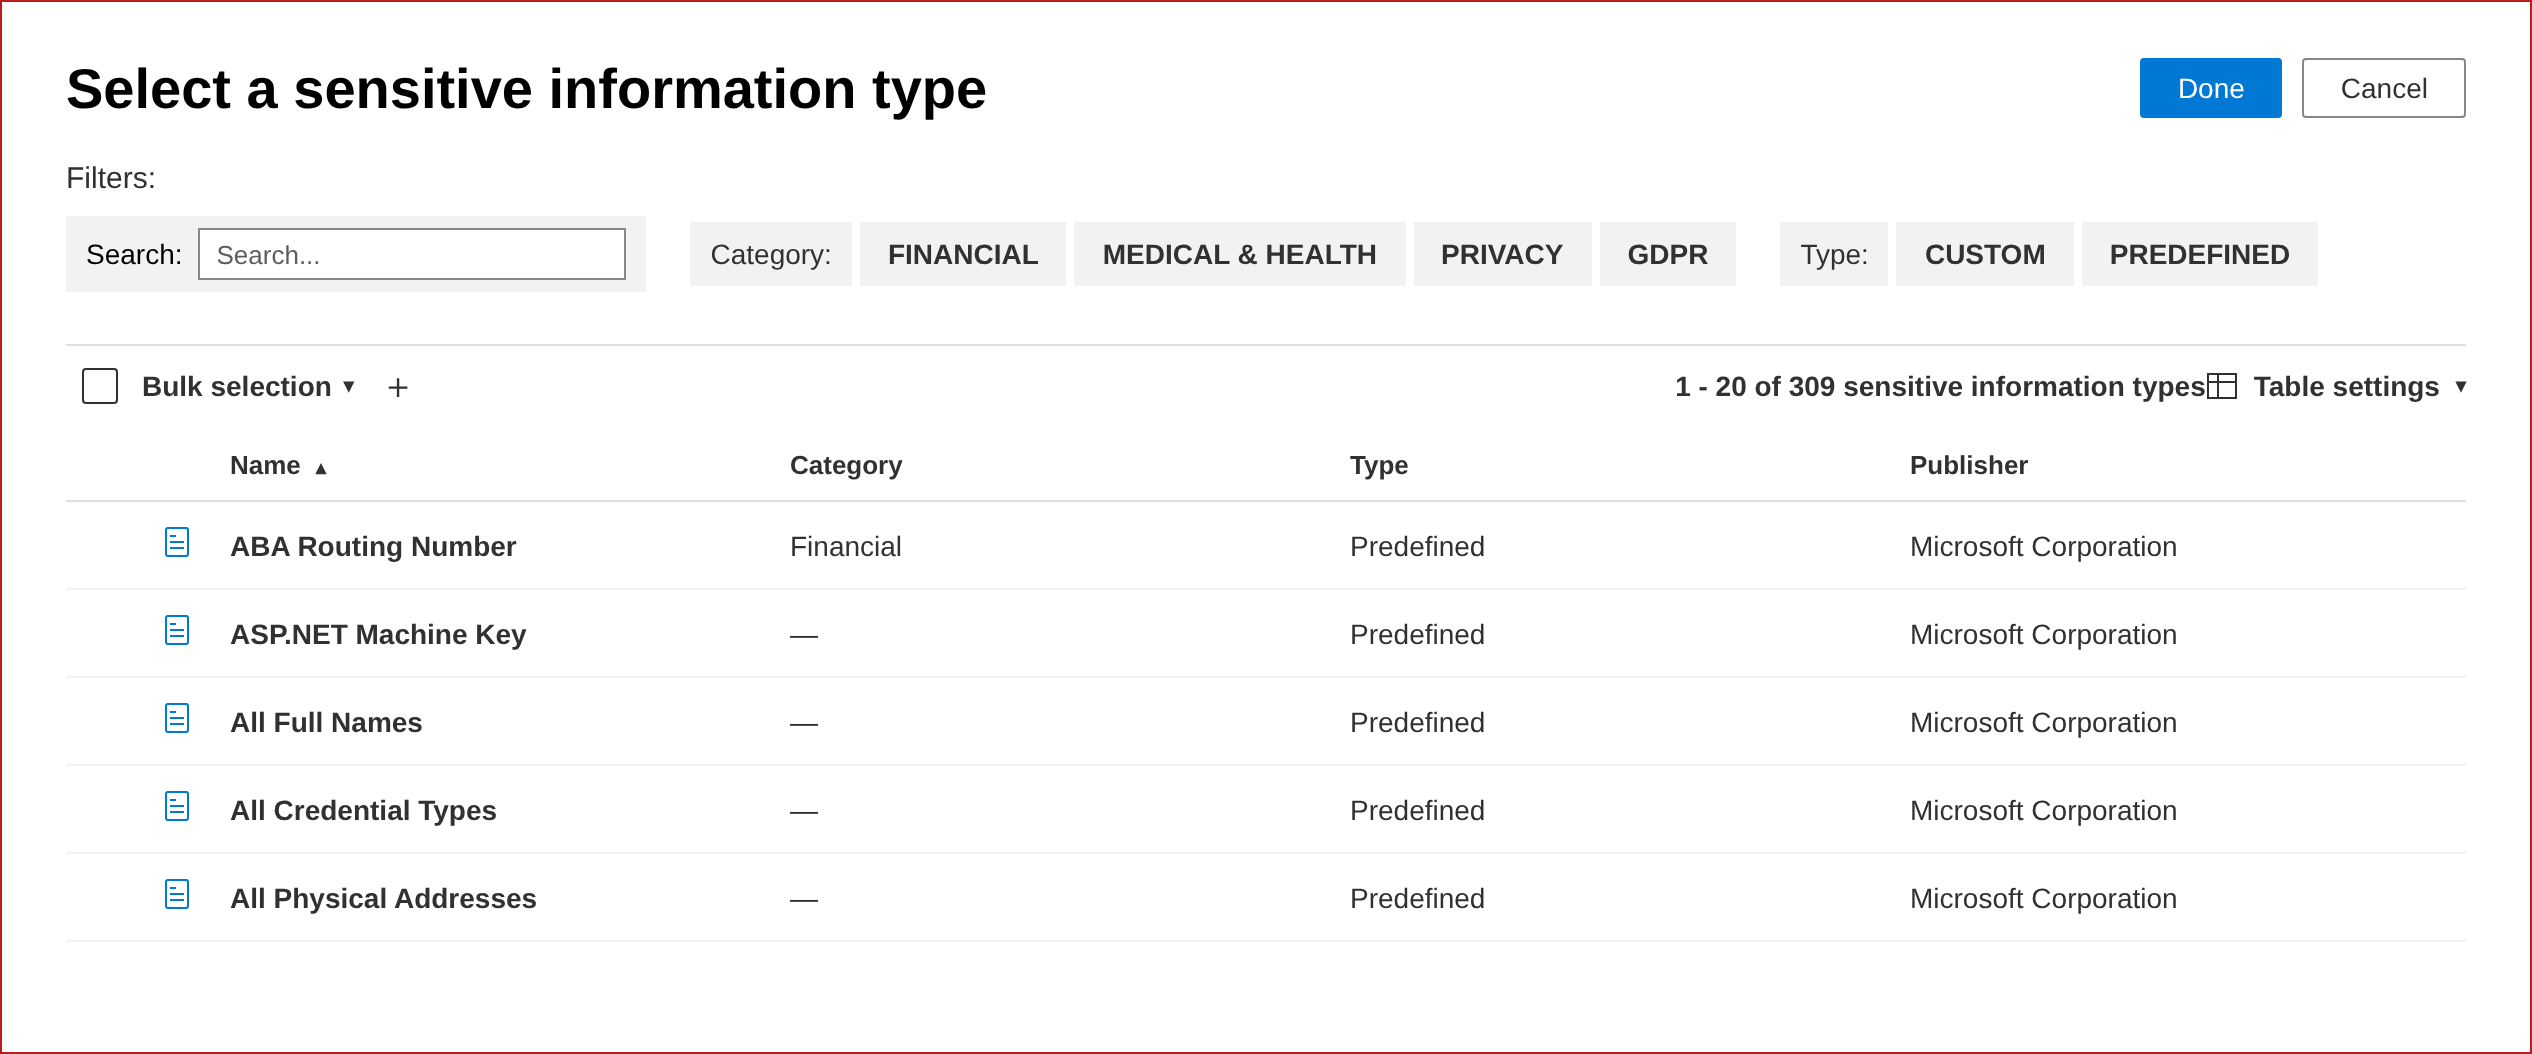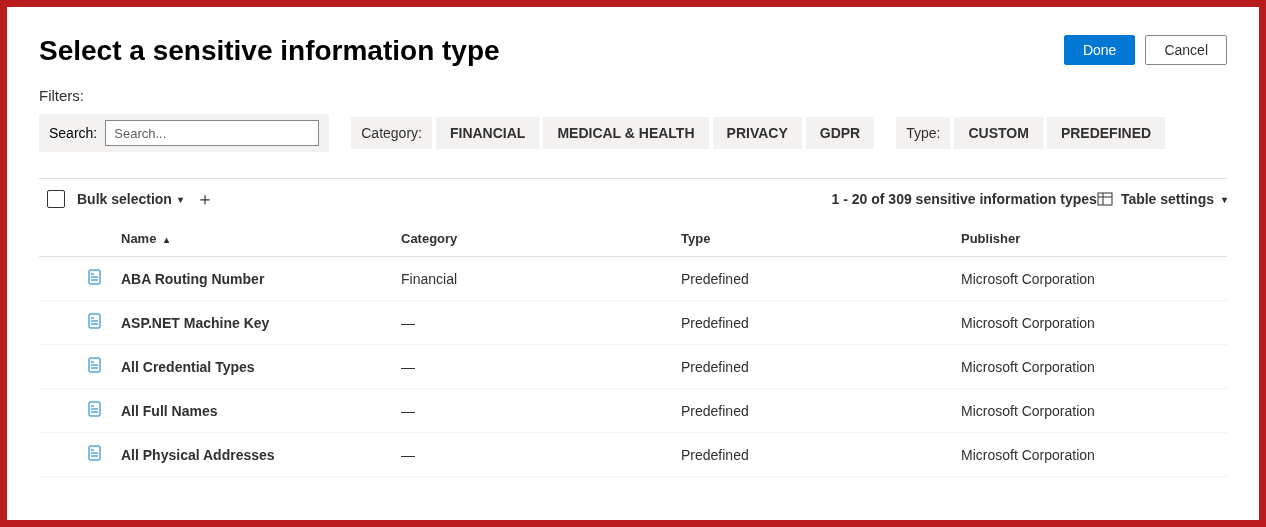--- a/index.html
+++ b/index.html
@@ -3,21 +3,21 @@
 <meta charset="utf-8">
 <style>
   * { box-sizing: border-box; }
   body {
     margin: 0;
     font-family: "Segoe UI", -apple-system, BlinkMacSystemFont, sans-serif;
     background: #fff;
     color: #323130;
   }
   .window {
-    border: 7px solid #b91c1c;
+    border: 1px solid #b91c1c;
     width: 1266px;
     height: 527px;
     overflow: hidden;
     position: relative;
   }
   .header-row {
     display: flex;
     align-items: flex-start;
     justify-content: space-between;
     padding: 28px 32px 20px 32px;
@@ -294,46 +294,46 @@
           <td>Microsoft Corporation</td>
         </tr>
         <tr>
           <td class="col-select"></td>
           <td class="col-icon"><span class="sit-icon"><svg width="16" height="16" viewBox="0 0 16 16">
                 <rect x="2" y="1" width="11" height="14" rx="1" fill="none" stroke="#0078d4" stroke-width="1"></rect>
                 <line x1="4" y1="5" x2="7" y2="5" stroke="#0078d4" stroke-width="1"></line>
                 <line x1="4" y1="8" x2="11" y2="8" stroke="#0078d4" stroke-width="1"></line>
                 <line x1="4" y1="11" x2="11" y2="11" stroke="#0078d4" stroke-width="1"></line>
               </svg></span></td>
+          <td class="name-cell">All Full Names</td>
+          <td>—</td>
+          <td>Predefined</td>
+          <td>Microsoft Corporation</td>
+        </tr>
+        <tr>
+          <td class="col-select"></td>
+          <td class="col-icon"><span class="sit-icon"><svg width="16" height="16" viewBox="0 0 16 16">
+                <rect x="2" y="1" width="11" height="14" rx="1" fill="none" stroke="#0078d4" stroke-width="1"></rect>
+                <line x1="4" y1="5" x2="7" y2="5" stroke="#0078d4" stroke-width="1"></line>
+                <line x1="4" y1="8" x2="11" y2="8" stroke="#0078d4" stroke-width="1"></line>
+                <line x1="4" y1="11" x2="11" y2="11" stroke="#0078d4" stroke-width="1"></line>
+              </svg></span></td>
           <td class="name-cell">All Credential Types</td>
           <td>—</td>
           <td>Predefined</td>
           <td>Microsoft Corporation</td>
         </tr>
         <tr>
           <td class="col-select"></td>
           <td class="col-icon"><span class="sit-icon"><svg width="16" height="16" viewBox="0 0 16 16">
                 <rect x="2" y="1" width="11" height="14" rx="1" fill="none" stroke="#0078d4" stroke-width="1"></rect>
                 <line x1="4" y1="5" x2="7" y2="5" stroke="#0078d4" stroke-width="1"></line>
                 <line x1="4" y1="8" x2="11" y2="8" stroke="#0078d4" stroke-width="1"></line>
                 <line x1="4" y1="11" x2="11" y2="11" stroke="#0078d4" stroke-width="1"></line>
               </svg></span></td>
-          <td class="name-cell">All Full Names</td>
-          <td>—</td>
-          <td>Predefined</td>
-          <td>Microsoft Corporation</td>
-        </tr>
-        <tr>
-          <td class="col-select"></td>
-          <td class="col-icon"><span class="sit-icon"><svg width="16" height="16" viewBox="0 0 16 16">
-                <rect x="2" y="1" width="11" height="14" rx="1" fill="none" stroke="#0078d4" stroke-width="1"></rect>
-                <line x1="4" y1="5" x2="7" y2="5" stroke="#0078d4" stroke-width="1"></line>
-                <line x1="4" y1="8" x2="11" y2="8" stroke="#0078d4" stroke-width="1"></line>
-                <line x1="4" y1="11" x2="11" y2="11" stroke="#0078d4" stroke-width="1"></line>
-              </svg></span></td>
           <td class="name-cell">All Physical Addresses</td>
           <td>—</td>
           <td>Predefined</td>
           <td>Microsoft Corporation</td>
         </tr>
       </tbody>
   </table>
 
 </div>
 

